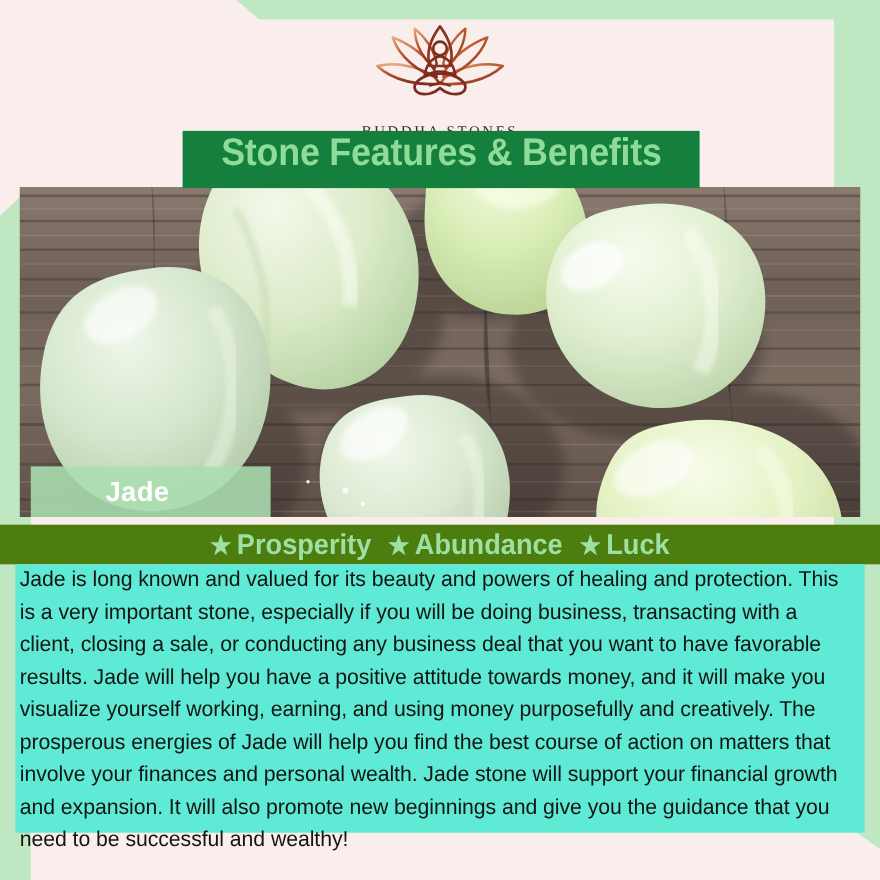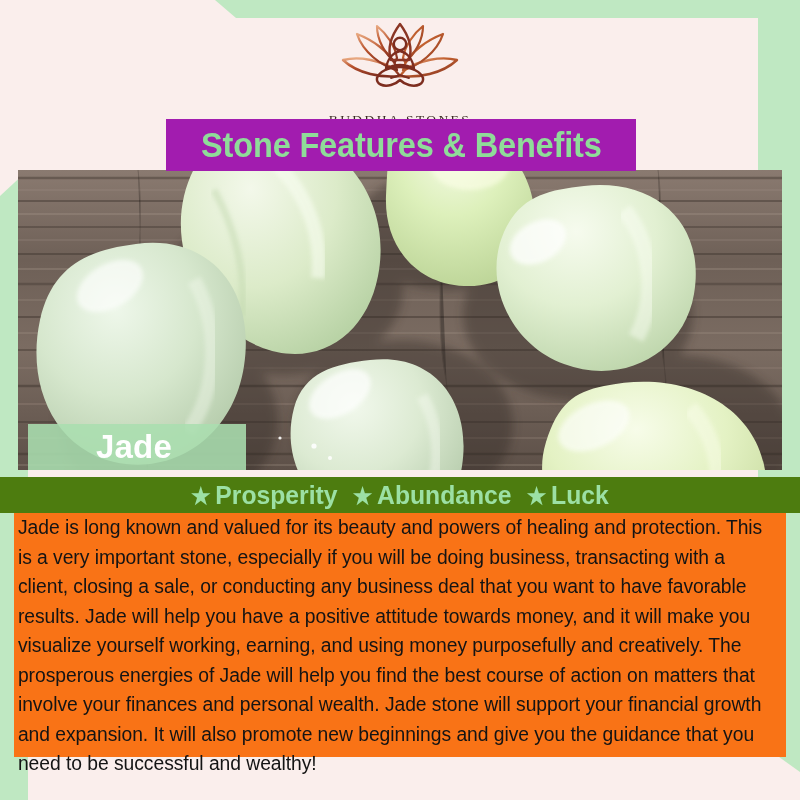--- a/index.html
+++ b/index.html
@@ -48,22 +48,22 @@
   .logo-text{
     margin-top:20px;
     font-family:"Liberation Serif", serif;
     font-size:13.5px;letter-spacing:2.4px;color:#3a2a24;
     font-weight:400;
   }
 
   
   .title-banner{
     position:absolute;left:166px;top:119px;width:470px;height:52px;
-    background:#a21caf;z-index:4;
-    display:flex;align-items:center;justify-content:center;
+    background:#15803d;z-index:4;
+    display:flex;align-items:flex-start;justify-content:center;
   }
   .title-text{
     font-family:"Liberation Sans Narrow","Liberation Sans",sans-serif;
     font-weight:bold;font-size:35px;color:#8fdc99;
     letter-spacing:-0.2px;white-space:nowrap;
     transform:scaleX(0.93);transform-origin:center;
   }
 
   
   .photo{
@@ -71,42 +71,42 @@
     overflow:hidden;z-index:2;background:#6b5c52;
   }
   .photo svg{display:block;}
 
   .jade-badge{
     position:absolute;left:28px;top:424px;width:218px;height:46px;
     background:rgba(170,222,175,0.88);z-index:5;
     display:flex;align-items:center;
   }
   .jade-badge span{
-    color:#ffffff;font-weight:bold;font-size:33px;
+    color:#ffffff;font-weight:bold;font-size:25px;
     padding-left:68px;letter-spacing:0.2px;
   }
 
   
   .benefits{
     position:absolute;left:0;top:477px;width:800px;height:36px;
     z-index:4;display:flex;align-items:center;justify-content:center;
     background:#4d7c0f;
   }
   .benefits-inner{
     font-family:"Liberation Sans Narrow","Liberation Sans",sans-serif;
     font-weight:bold;font-size:26px;color:#9ce0a4;white-space:nowrap;
     transform:scaleX(0.95);transform-origin:center;
   }
   .benefits-inner .star{margin:0 5px 0 0;font-size:23px;}
   .benefits-inner .gap{display:inline-block;width:16px;}
 
   
   .body-card{
     position:absolute;left:14px;top:513px;width:772px;height:244px;
-    background:#f97316;z-index:4;
+    background:#5eead4;z-index:4;
   }
   .body-text{
     margin:0;padding:0 4px;
     font-family:"Liberation Sans Narrow","Liberation Sans",sans-serif;
     font-size:19.6px;line-height:29.5px;color:#141414;
     font-weight:500;letter-spacing:-0.05px;
     text-align:left;
     transform:scaleX(0.985);transform-origin:left top;
   }
 </style>

